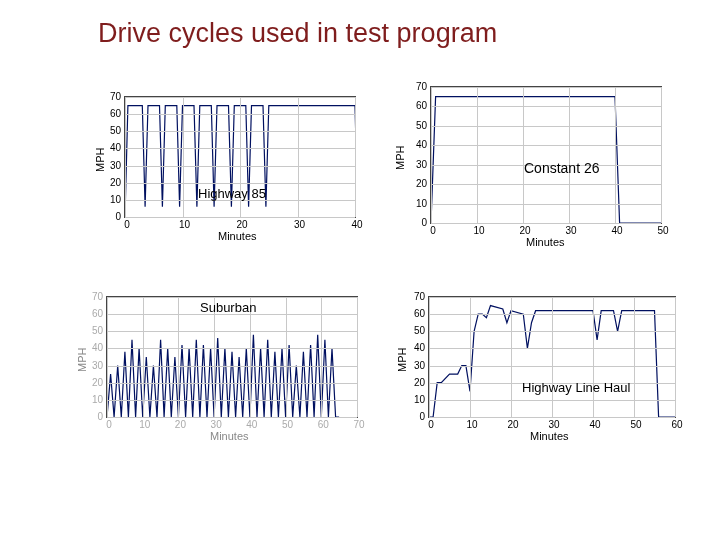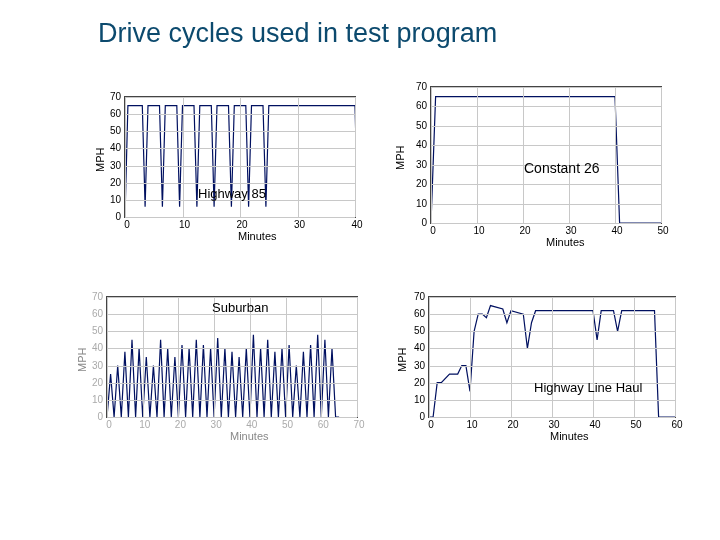--- a/index.html
+++ b/index.html
@@ -10,21 +10,21 @@
     background: #fff;
     font-family: Arial, Helvetica, sans-serif;
     position: relative;
   }
   .title {
     position: absolute;
     top: 18px;
     left: 98px;
     font-size: 27px;
     font-weight: 400;
-    color: #0c4a6e;
+    color: #7f1d1d;
   }
   .chart {
     position: absolute;
     background: #fff;
   }
   .plot-area {
     position: absolute;
     border: 1px solid #444;
     background: #fff;
   }
@@ -42,21 +42,20 @@
   }
   .axis-label-y {
     position: absolute;
     font-size: 11px;
     transform: rotate(-90deg);
     transform-origin: left top;
   }
   .axis-label-x {
     position: absolute;
     font-size: 11px;
-    margin-left: 20px;
   }
   .chart-label {
     font-size: 13px;
   }
   .line-path {
     stroke: #001060;
     stroke-width: 1.2;
     fill: none;
   }
 </style>
@@ -174,21 +173,21 @@
       <div class="tick-x" style="left: 134.857px; top: 122px; width: 20px; text-align: center; color: rgb(170, 170, 170);">40</div>
       <div class="grid-v" style="left: 178.571px;"></div>
       <div class="tick-x" style="left: 170.571px; top: 122px; width: 20px; text-align: center; color: rgb(170, 170, 170);">50</div>
       <div class="grid-v" style="left: 214.286px;"></div>
       <div class="tick-x" style="left: 206.286px; top: 122px; width: 20px; text-align: center; color: rgb(170, 170, 170);">60</div>
       <div class="grid-v" style="left: 250px;"></div>
       <div class="tick-x" style="left: 242px; top: 122px; width: 20px; text-align: center; color: rgb(170, 170, 170);">70</div>
     </div>
   <div class="axis-label-y" style="left:6px; top:82px; color:#888;">MPH</div>
   <div class="axis-label-x" style="left:140px; top:140px; color:#888;">Minutes</div>
-  <div class="chart-label" style="left:142px; top:10px;text-align:right;">Suburban</div>
+  <div class="chart-label" style="left:130px; top:10px;text-align:right;">Suburban</div>
 </div>
 
 <div class="chart" style="left:390px; top:290px; width:300px; height:160px;">
   <div class="plot-area" id="plot3" style="left:38px; top:6px; width:246px; height:120px;">
     <svg width="246" height="120" style="position:absolute;left:0;top:0;">
         <polyline id="poly3" class="line-path" points="0.0,120.0 4.1,120.0 8.2,85.7 12.3,85.7 20.5,77.1 28.7,77.1 32.8,68.6 36.9,68.6 41.0,94.3 45.1,34.3 49.2,17.1 53.3,17.1 57.4,20.6 61.5,8.6 73.8,12.0 77.9,25.7 82.0,13.7 94.3,17.1 98.4,51.4 102.5,25.7 106.6,13.7 164.0,13.7 168.1,42.9 172.2,13.7 184.5,13.7 188.6,34.3 192.7,13.7 225.5,13.7 229.6,120.0 246.0,120.0"></polyline>
       </svg>
   <div class="grid-h" style="top: 120px;"></div>
       <div class="tick-y" style="right: 250px; top: 114px; left: -24px; width: 20px; text-align: right;">0</div>
       <div class="grid-h" style="top: 102.857px;"></div>
@@ -215,14 +214,14 @@
       <div class="tick-x" style="left: 115px; top: 122px; width: 20px; text-align: center;">30</div>
       <div class="grid-v" style="left: 164px;"></div>
       <div class="tick-x" style="left: 156px; top: 122px; width: 20px; text-align: center;">40</div>
       <div class="grid-v" style="left: 205px;"></div>
       <div class="tick-x" style="left: 197px; top: 122px; width: 20px; text-align: center;">50</div>
       <div class="grid-v" style="left: 246px;"></div>
       <div class="tick-x" style="left: 238px; top: 122px; width: 20px; text-align: center;">60</div>
     </div>
   <div class="axis-label-y" style="left:6px; top:82px;">MPH</div>
   <div class="axis-label-x" style="left:140px; top:140px;">Minutes</div>
-  <div class="chart-label" style="left:144px; top:90px;">Highway Line Haul</div>
+  <div class="chart-label" style="left:132px; top:90px;">Highway Line Haul</div>
 </div>
 
 </body></html>

